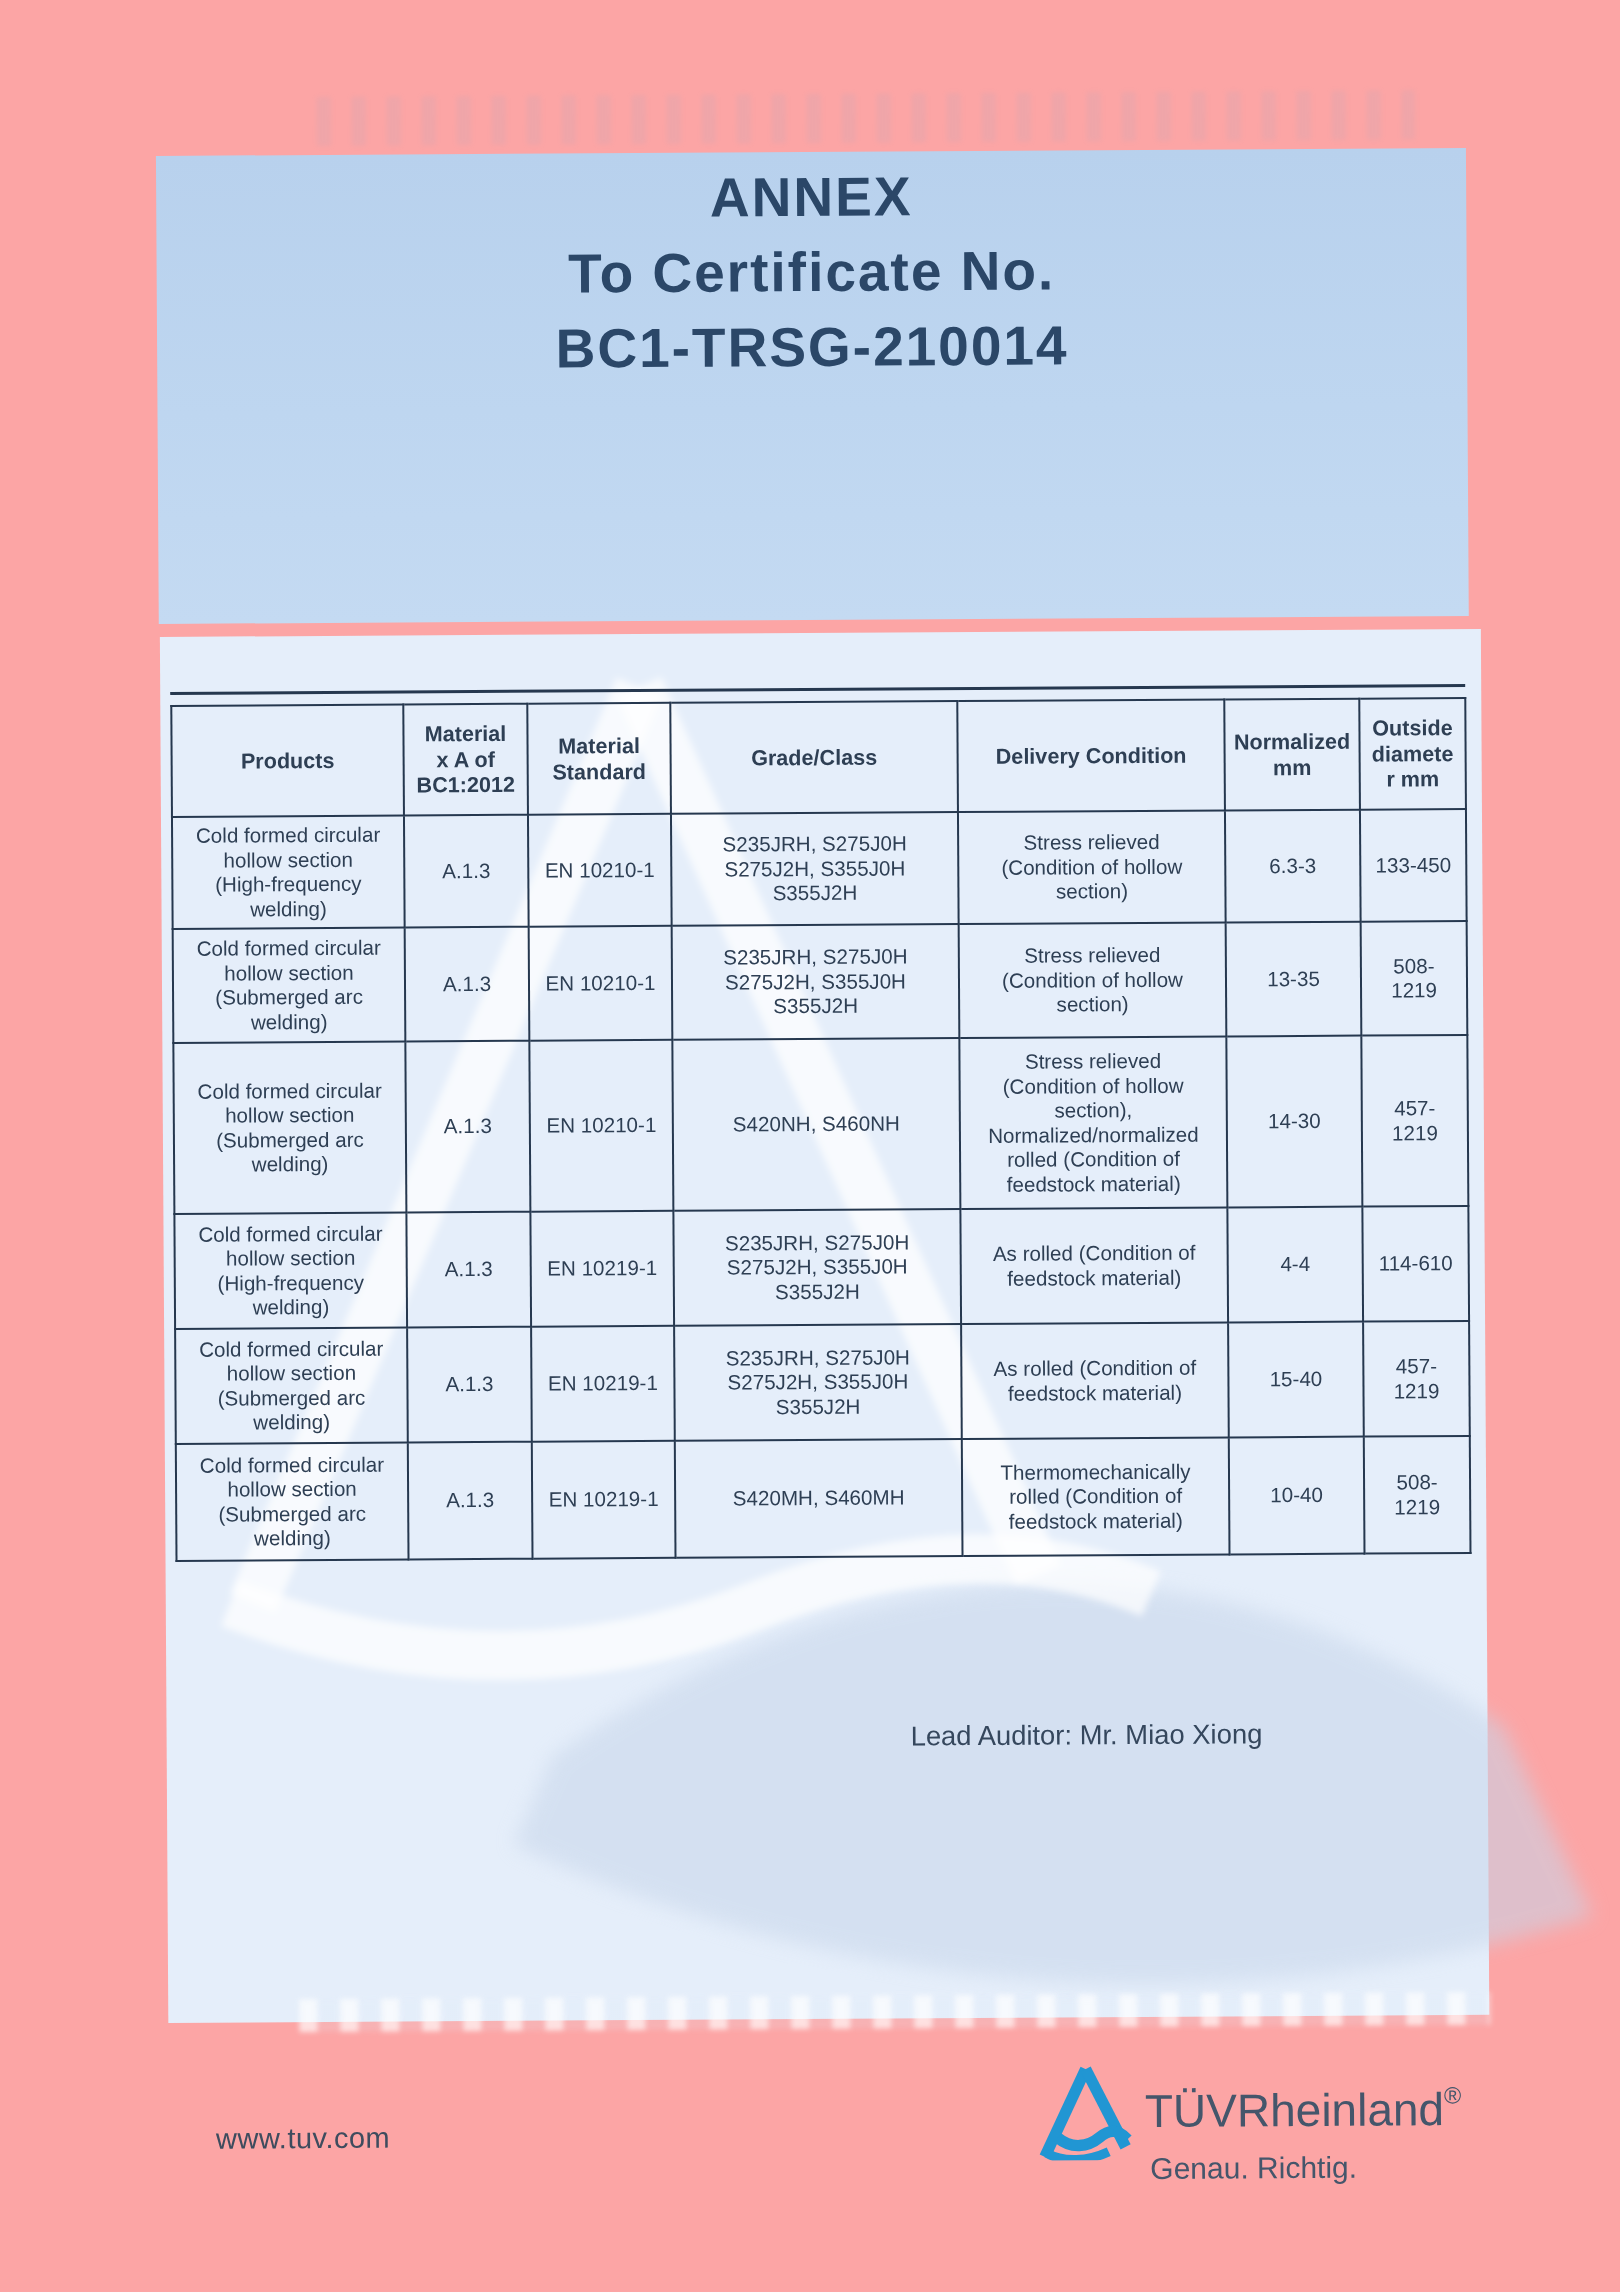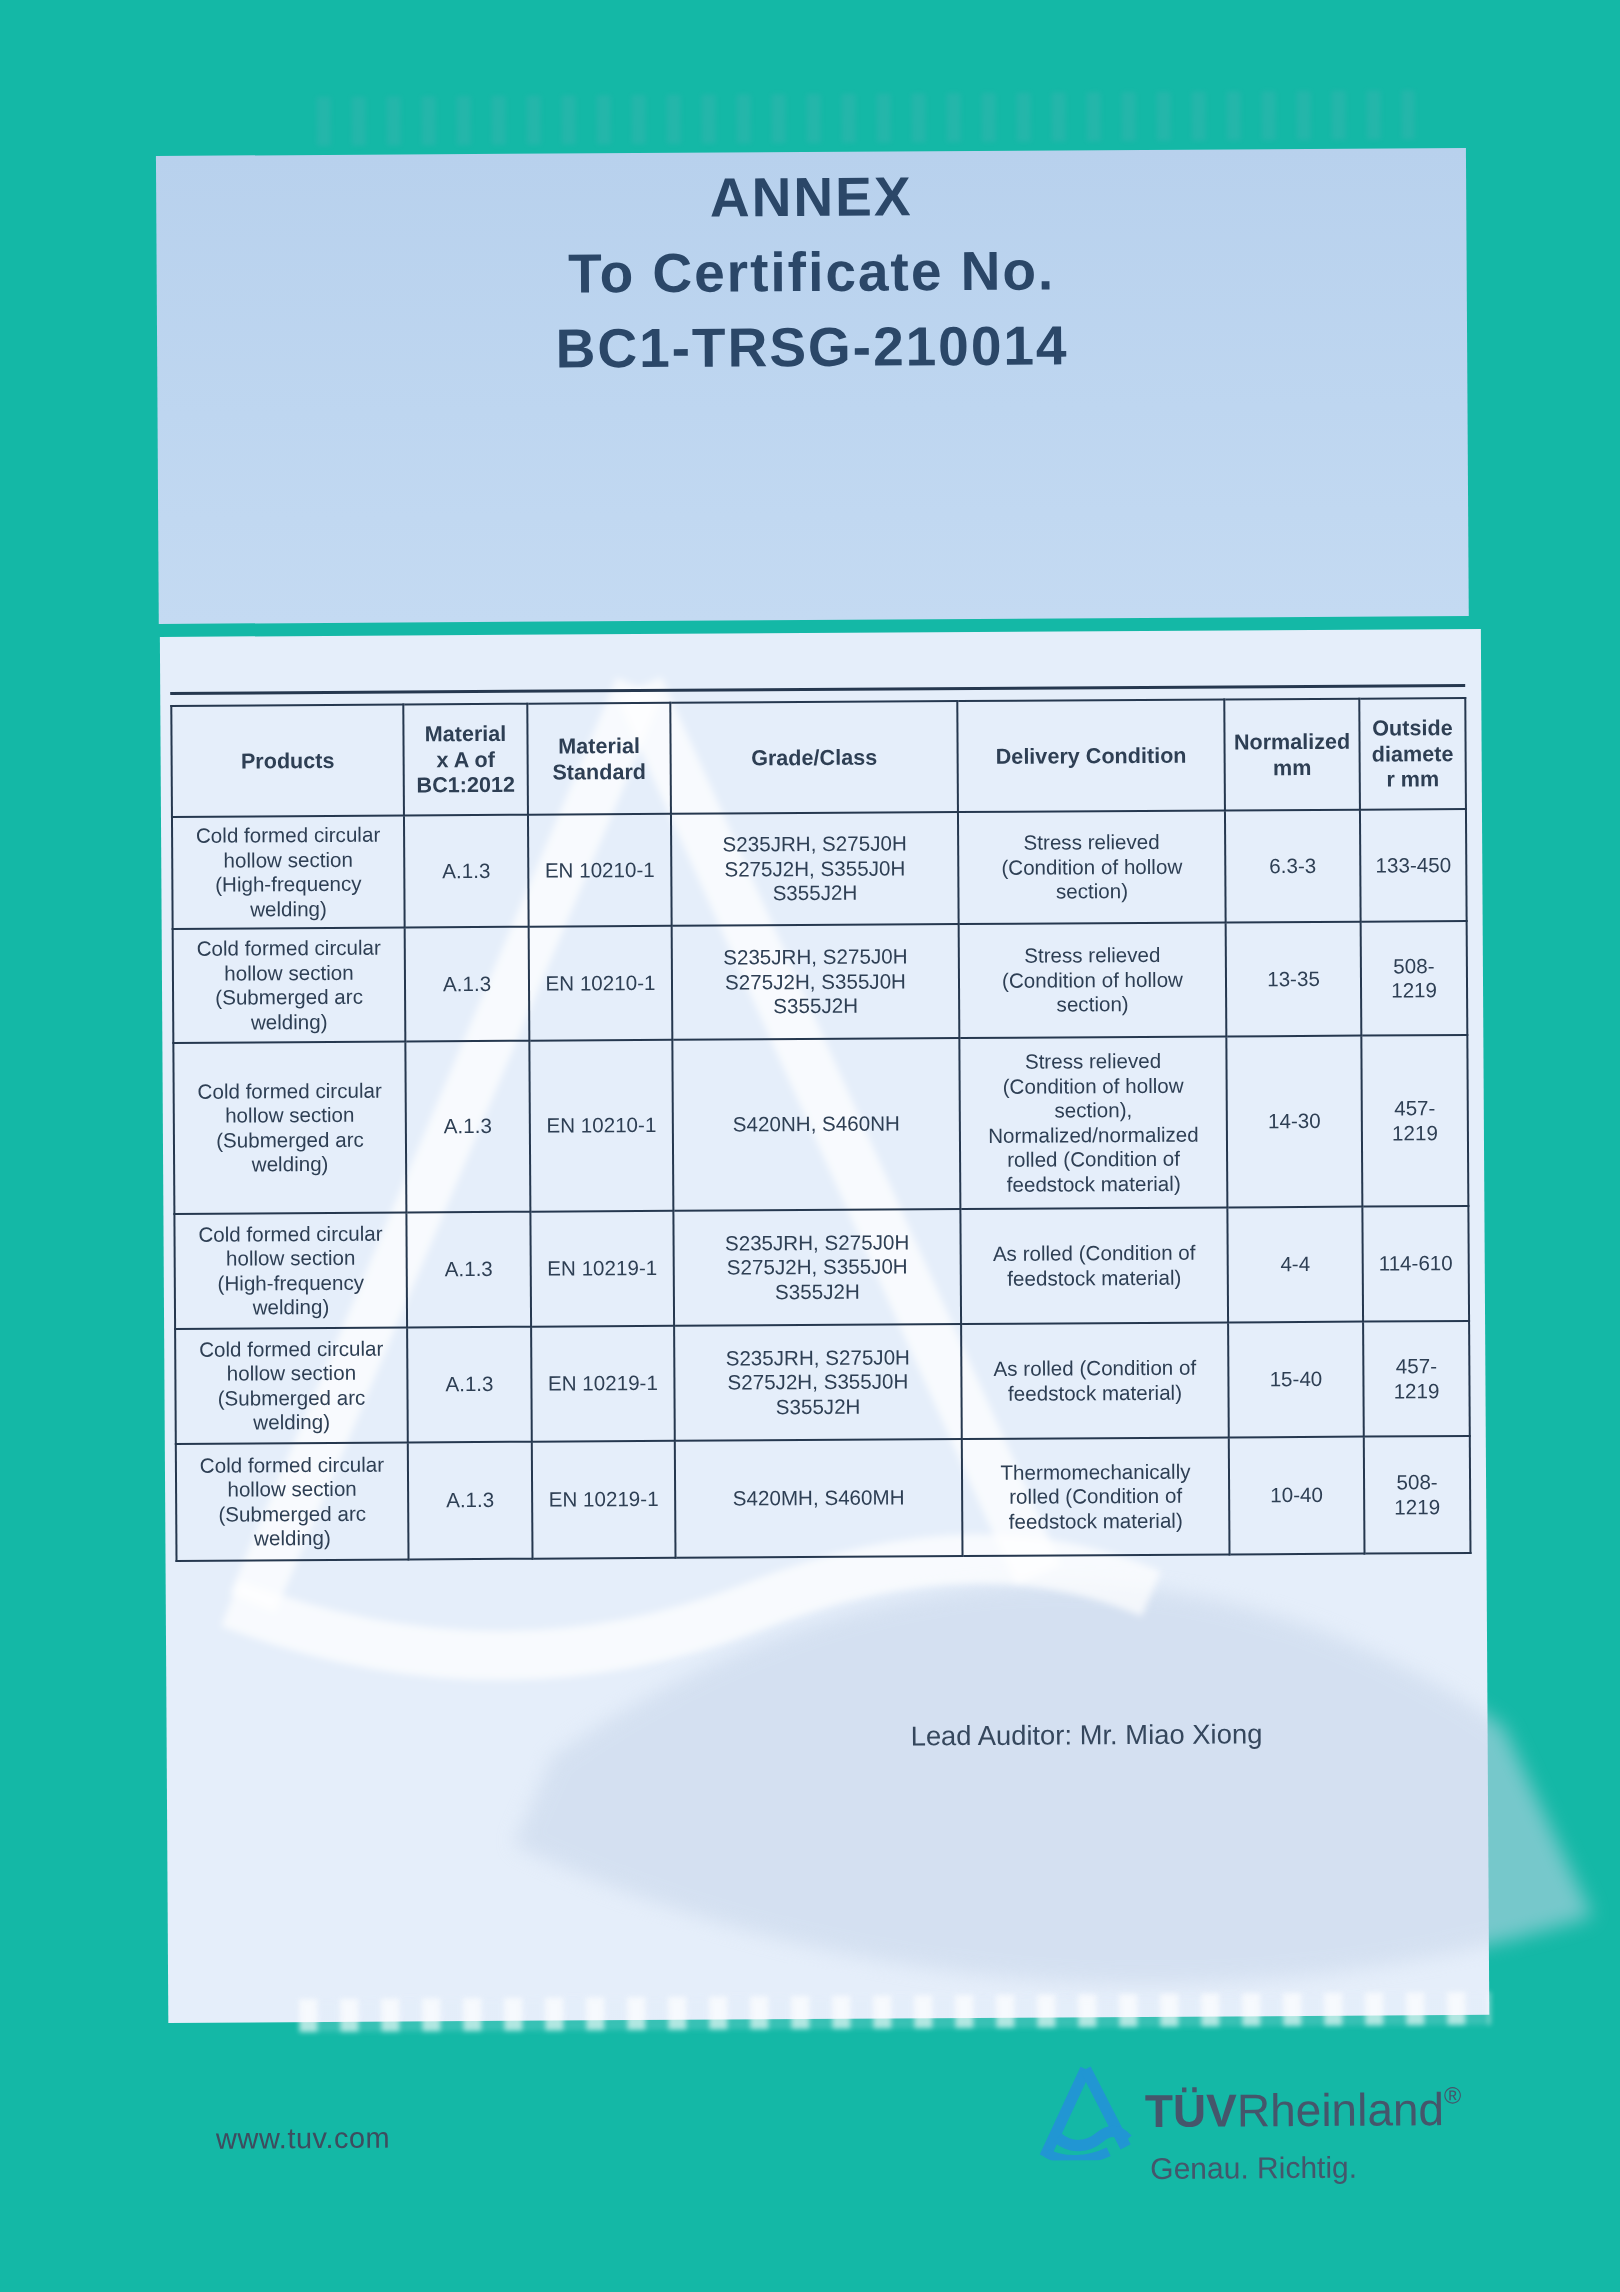--- a/index.html
+++ b/index.html
@@ -1,16 +1,16 @@
 <!DOCTYPE html>
 <html style="--header-bg: #bed6f0; --body-bg: #e5eefa; --border-color: #26384f; --text-color: #2e3f54; --title-color: #2b4768; --logo-text: #45566b;"><head>
 <meta charset="utf-8">
 <style>
   html,body{margin:0;padding:0;background:#fff;}
-  .page{position:relative;width:1620px;height:2293px;background:#14b8a6;overflow:hidden;
+  .page{position:relative;width:1620px;height:2293px;background:#fca5a5;overflow:hidden;
         font-family:"Liberation Sans",sans-serif;color:var(--text-color,#2e3f54);}
   .scan{position:absolute;left:0;top:0;width:1620px;height:2293px;
         transform:rotate(-0.35deg);transform-origin:810px 1147px;}
 
   .header-block{position:absolute;left:162px;top:152px;width:1310px;height:468px;
         background:linear-gradient(180deg,#b8d1ed 0%,var(--header-bg,#bed6f0) 55%,#c4daf2 100%);}
   .annex-title{margin:0;padding-top:7.8px;text-align:center;font-weight:bold;
         font-size:55px;line-height:75px;letter-spacing:2px;
         color:var(--title-color,#2b4768);white-space:pre-line;}
 
@@ -40,21 +40,21 @@
   .col1{width:232px}.col2{width:124px}.col3{width:143px}.col4{width:287px}
   .col5{width:267px}.col6{width:135px}.col7{width:106px}
 
   .auditor{position:absolute;left:907px;top:1721px;font-size:27.4px;color:#35475d;}
 
   .site{position:absolute;left:210px;top:2119px;font-size:29px;letter-spacing:0.5px;color:#3e4c5e;}
 
   .logo-mark{position:absolute;left:1033px;top:2066px;width:94px;height:96px;}
   .logo-text{position:absolute;left:1139px;top:2086px;font-size:46px;
         color:var(--logo-text,#45566b);white-space:nowrap;}
-  .logo-text .tuv{font-weight:bold;}
+  .logo-text .tuv{font-weight:normal;}
   .logo-text .rh{font-weight:normal;}
   .logo-text sup{font-size:23.5px;vertical-align:21.6px;font-weight:normal;}
   .tagline{position:absolute;left:1144px;top:2154px;font-size:30px;color:var(--logo-text,#45566b);}
 
   .noise-top{position:absolute;left:323px;top:94px;width:1098px;height:49px;opacity:.5;
         background:repeating-linear-gradient(90deg,rgba(148,168,198,.25) 0 13.7px,rgba(255,255,255,0) 13.7px 35px);
         filter:blur(2.9px);}
   .noise-bottom{position:absolute;left:294px;top:1996px;width:1191px;height:33px;opacity:.7;
         background:repeating-linear-gradient(90deg,rgba(255,255,255,.95) 0 17.6px,rgba(228,238,250,.25) 17.6px 41px);
         filter:blur(2.9px);}

